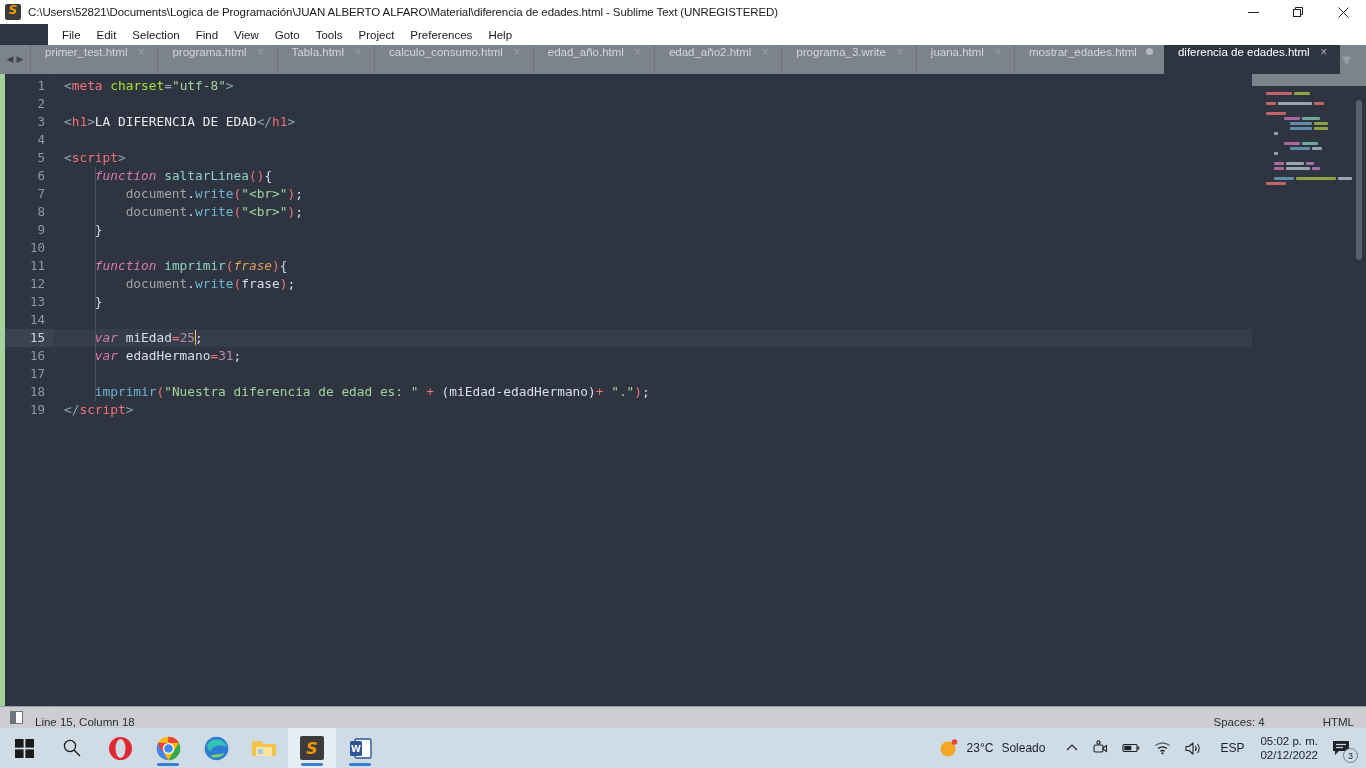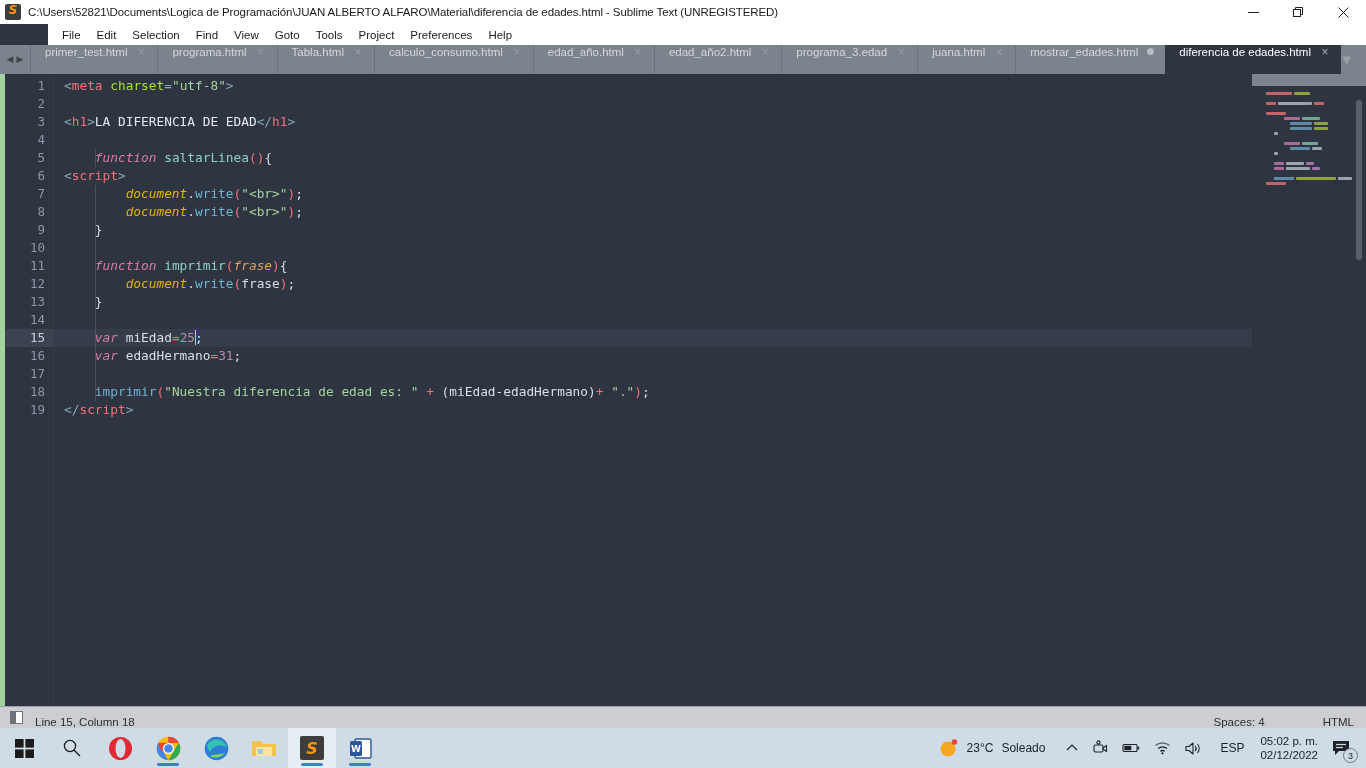--- a/index.html
+++ b/index.html
@@ -141,21 +141,21 @@
   }
 
   
   .t-tag     { color: #f07178; }
   .t-punct   { color: #89a5b8; }
   .t-attr    { color: #a6e22e; }
   .t-str     { color: #a3d39c; }
   .t-kw      { color: #d87ba6; font-style: italic; }
   .t-fn      { color: #8fd1c4; }
   .t-fncall  { color: #6fb3d2; }
-  .t-obj     { color: #eab308; font-style: italic; }
+  .t-obj     { color: #a3a3a3; }
   .t-num     { color: #b48ead; }
   .t-param   { color: #e0a060; font-style: italic; }
   .t-op      { color: #f07178; }
   .t-plain   { color: #d8dee9; }
   .t-paren   { color: #f07178; }
   .t-text    { color: #e6e9ef; }
 
   .caret {
     display: inline-block; width: 1px; height: 15px;
     background: #f5c06a; vertical-align: -3px;
@@ -310,21 +310,21 @@
         </div>
         <div class="tab">
           <span class="tab-label">edad_año.html</span>
           <span class="tab-x">×</span>
         </div>
         <div class="tab">
           <span class="tab-label">edad_año2.html</span>
           <span class="tab-x">×</span>
         </div>
         <div class="tab">
-          <span class="tab-label">programa_3.edad</span>
+          <span class="tab-label">programa_3.write</span>
           <span class="tab-x">×</span>
         </div>
         <div class="tab">
           <span class="tab-label">juana.html</span>
           <span class="tab-x">×</span>
         </div>
         <div class="tab">
           <span class="tab-label">mostrar_edades.html</span>
           <span class="tab-dot"></span>
         </div>
@@ -360,22 +360,22 @@
         <div class="gline">16</div>
         <div class="gline">17</div>
         <div class="gline">18</div>
         <div class="gline">19</div>
       </div>
     <div class="code" id="code">
         <div class="cline"><span class="t-punct">&lt;</span><span class="t-tag">meta</span><span class="t-plain"> </span><span class="t-attr">charset</span><span class="t-punct">=</span><span class="t-str">"utf-8"</span><span class="t-punct">&gt;</span></div>
         <div class="cline">&nbsp;</div>
         <div class="cline"><span class="t-punct">&lt;</span><span class="t-tag">h1</span><span class="t-punct">&gt;</span><span class="t-text">LA DIFERENCIA DE EDAD</span><span class="t-punct">&lt;/</span><span class="t-tag">h1</span><span class="t-punct">&gt;</span></div>
         <div class="cline">&nbsp;</div>
+        <div class="cline"><span class="t-punct">&lt;</span><span class="t-tag">script</span><span class="t-punct">&gt;</span></div>
         <div class="cline ind"><span class="t-plain">    </span><span class="t-kw">function</span><span class="t-plain"> </span><span class="t-fn">saltarLinea</span><span class="t-paren">(</span><span class="t-paren">)</span><span class="t-plain">{</span></div>
-        <div class="cline"><span class="t-punct">&lt;</span><span class="t-tag">script</span><span class="t-punct">&gt;</span></div>
         <div class="cline ind"><span class="t-plain">        </span><span class="t-obj">document</span><span class="t-plain">.</span><span class="t-fncall">write</span><span class="t-paren">(</span><span class="t-str">"&lt;br&gt;"</span><span class="t-paren">)</span><span class="t-plain">;</span></div>
         <div class="cline ind"><span class="t-plain">        </span><span class="t-obj">document</span><span class="t-plain">.</span><span class="t-fncall">write</span><span class="t-paren">(</span><span class="t-str">"&lt;br&gt;"</span><span class="t-paren">)</span><span class="t-plain">;</span></div>
         <div class="cline ind"><span class="t-plain">    </span><span class="t-plain">}</span></div>
         <div class="cline ind">&nbsp;</div>
         <div class="cline ind"><span class="t-plain">    </span><span class="t-kw">function</span><span class="t-plain"> </span><span class="t-fn">imprimir</span><span class="t-paren">(</span><span class="t-param">frase</span><span class="t-paren">)</span><span class="t-plain">{</span></div>
         <div class="cline ind"><span class="t-plain">        </span><span class="t-obj">document</span><span class="t-plain">.</span><span class="t-fncall">write</span><span class="t-paren">(</span><span class="t-plain">frase</span><span class="t-paren">)</span><span class="t-plain">;</span></div>
         <div class="cline ind"><span class="t-plain">    </span><span class="t-plain">}</span></div>
         <div class="cline ind">&nbsp;</div>
         <div class="cline cur ind"><span class="t-plain">    </span><span class="t-kw">var</span><span class="t-plain"> </span><span class="t-plain">miEdad</span><span class="t-op">=</span><span class="t-num">25</span><span class="caret"></span><span class="t-plain">;</span></div>
         <div class="cline ind"><span class="t-plain">    </span><span class="t-kw">var</span><span class="t-plain"> </span><span class="t-plain">edadHermano</span><span class="t-op">=</span><span class="t-num">31</span><span class="t-plain">;</span></div>

